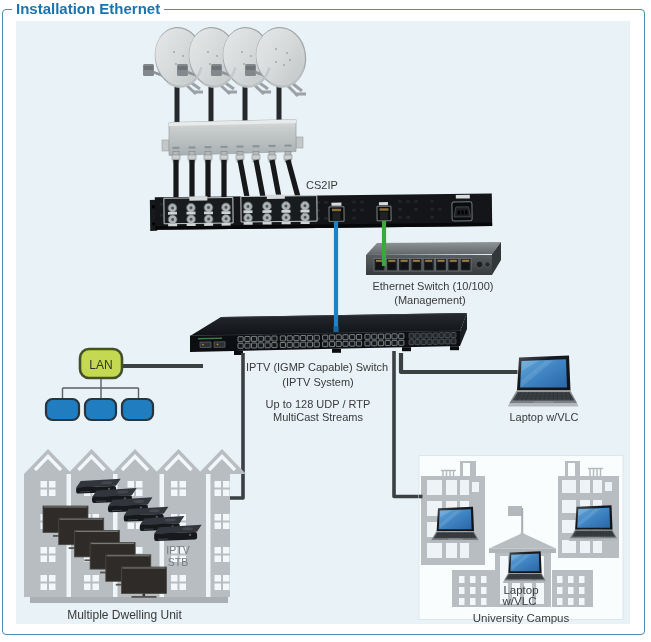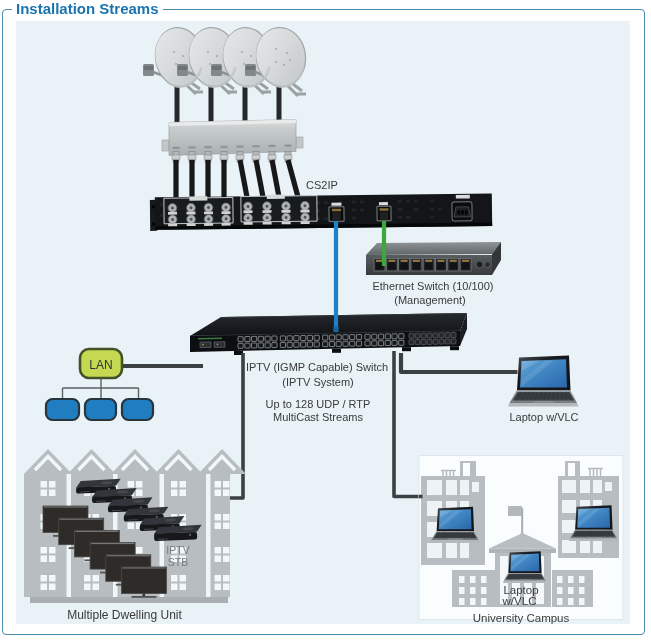--- a/index.html
+++ b/index.html
@@ -7,21 +7,21 @@
   .frame{position:absolute;left:2px;top:9px;width:641px;height:624px;border:1.7px solid #4a8dac;border-radius:4px;}
   .panel{position:absolute;left:16px;top:21px;width:614px;height:603px;background:#e8f2f7;}
   .title{position:absolute;left:12px;top:0px;font-size:15px;font-weight:bold;color:#1b74af;background:#ffffff;padding:0 4px;letter-spacing:0px;}
   svg{position:absolute;left:0;top:0;}
   text{font-family:"Liberation Sans",sans-serif;}
 </style>
 </head>
 <body>
 <div class="frame"></div>
 <div class="panel"></div>
-<div class="title">Installation Streams</div>
+<div class="title">Installation Ethernet</div>
 <svg width="651" height="642" viewBox="0 0 651 642">
 <defs>
   <linearGradient id="dishg" x1="0" y1="0" x2="1" y2="1">
     <stop offset="0" stop-color="#e6e8e8"></stop>
         <stop offset="0.55" stop-color="#d6d9da"></stop>
         <stop offset="1" stop-color="#c2c6c7"></stop>
   </linearGradient>
   <linearGradient id="silver" x1="0" y1="0" x2="0" y2="1">
     <stop offset="0" stop-color="#dcdfe0"></stop>
         <stop offset="0.25" stop-color="#c8cccd"></stop>

